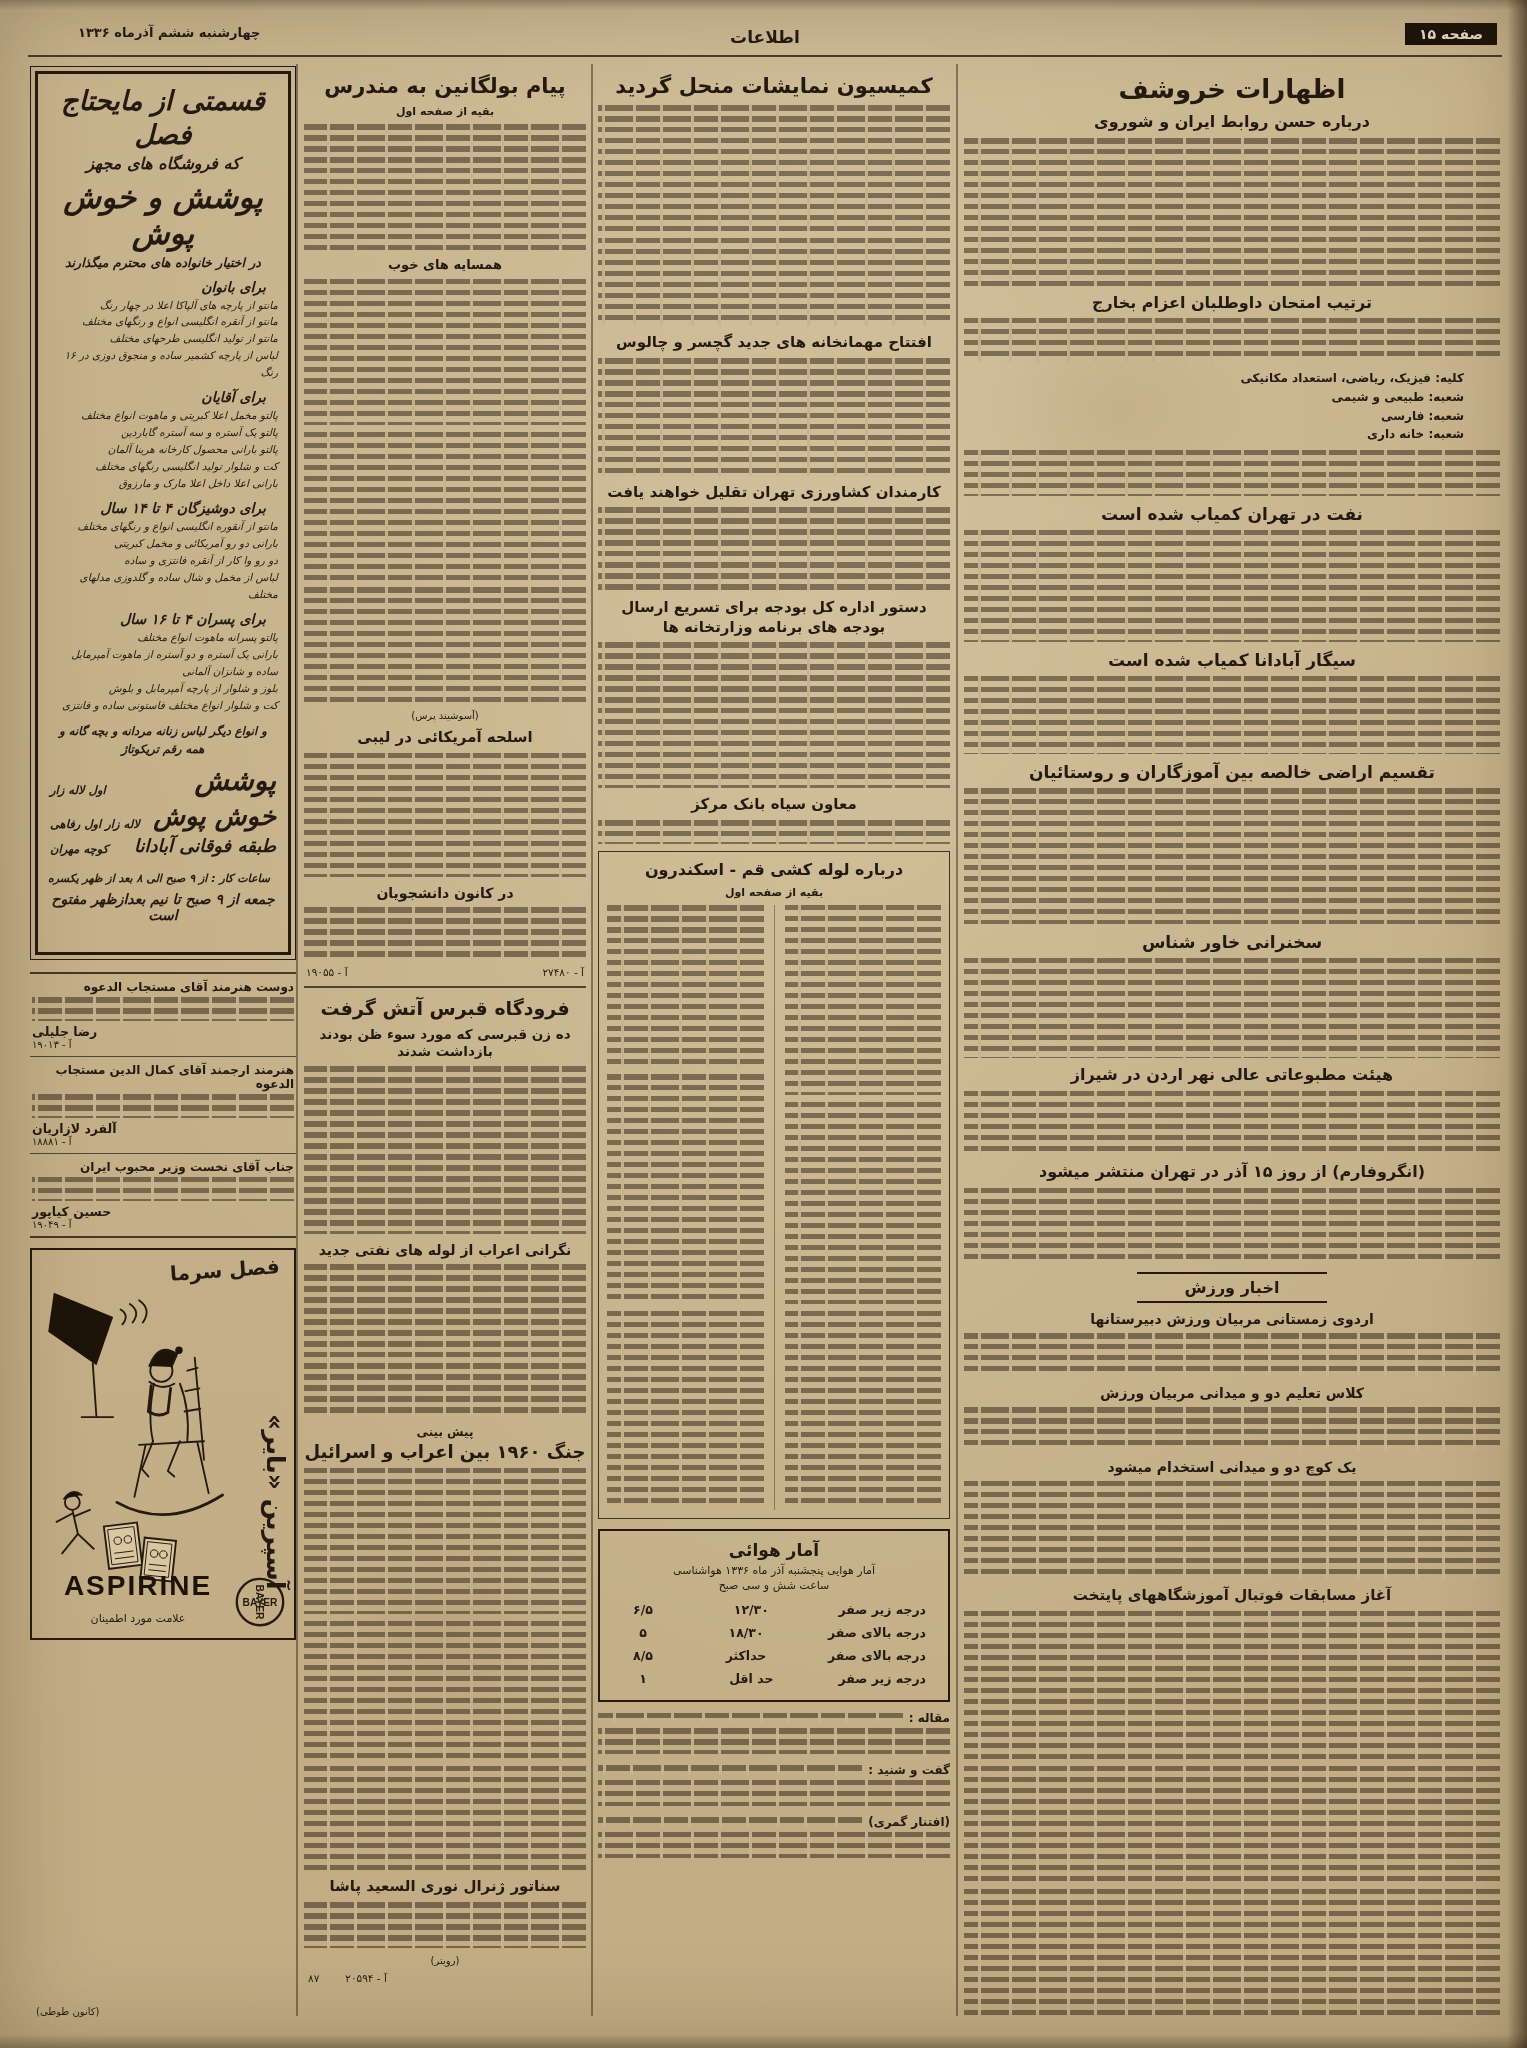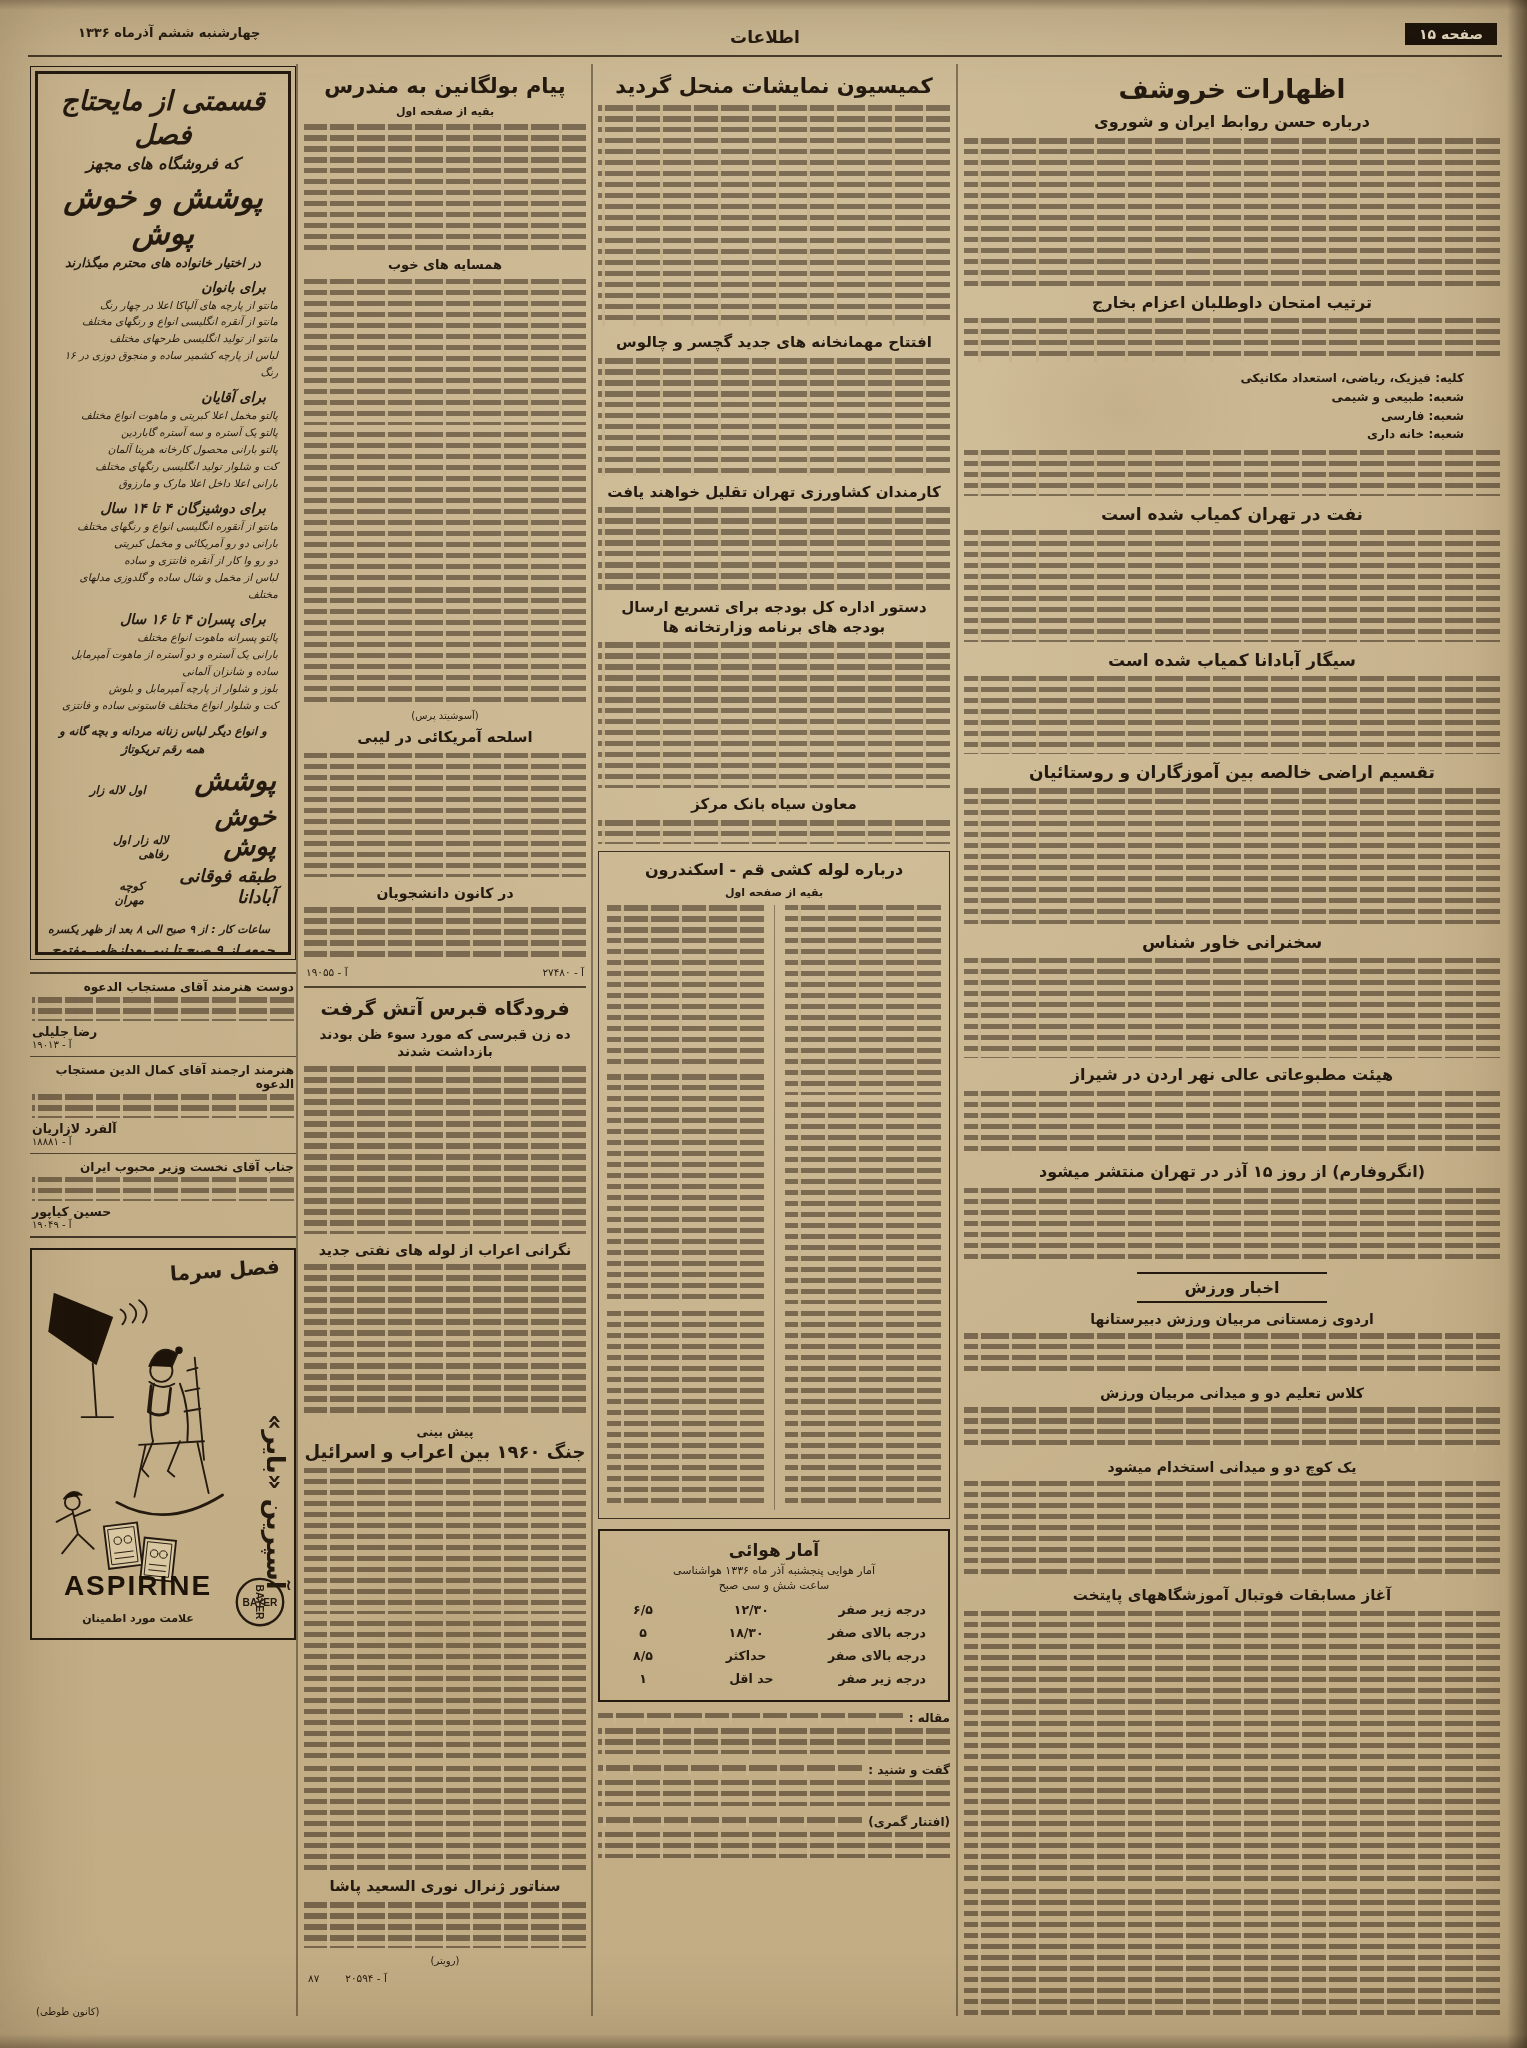--- a/index.html
+++ b/index.html
@@ -67,38 +67,38 @@
   .frame-in{border:3px solid #241a10;height:100%;padding:10px 10px 22px;overflow:hidden;font-style:italic;}
   .sa-l1{font-size:27px;font-weight:bold;text-align:center;line-height:1.25;}
   .sa-l2{font-size:16px;font-weight:bold;text-align:center;margin-top:2px;}
   .sa-l3{font-size:31px;font-weight:bold;text-align:center;margin-top:6px;}
   .sa-l4{font-size:12.5px;font-weight:bold;text-align:center;margin-top:4px;}
   .sa-sec{font-size:14px;font-weight:bold;text-align:right;margin:9px 12px 2px 0;}
   .itm{font-size:10.5px;line-height:1.6;text-align:right;}
   .sa-band{font-size:11.5px;font-weight:bold;text-align:center;margin:10px 0 6px;line-height:1.5;}
   .sa-row{display:flex;justify-content:space-between;align-items:flex-end;margin:4px 2px;}
   .sa-brand{font-weight:bold;}
-  .sa-addr{font-size:11.5px;font-weight:bold;margin-left:40px;}
+  .sa-addr{font-size:11.5px;font-weight:bold;}
   .sa-hours{font-size:11px;font-weight:bold;text-align:left;margin-top:16px;}
   .sa-hours2{font-size:14px;font-weight:bold;text-align:center;margin-top:6px;}
   
   .cls{margin-top:12px;border-top:2px solid rgba(36,26,16,.8);border-bottom:2px solid rgba(36,26,16,.8);}
   .cl{padding:6px 2px;}
   .cl + .cl{border-top:1.5px solid rgba(36,26,16,.7);}
   .cl-title{font-size:12px;font-weight:bold;text-align:right;margin-bottom:3px;}
   .cl .gk{height:24px;margin-bottom:3px;}
   .cl-name{font-size:12.5px;font-weight:bold;text-align:left;}
   .cl-ref{font-size:10px;text-align:left;}
   
   .asp{position:relative;border:2.5px solid #241a10;height:392px;margin-top:10px;}
   .asp-season{position:absolute;top:8px;right:14px;font-size:20px;font-weight:bold;transform:rotate(-4deg);}
   .asp-ill{position:absolute;left:2px;top:28px;width:200px;height:306px;}
   .asp-fa{position:absolute;right:4px;top:64px;height:276px;writing-mode:vertical-rl;font-size:25px;font-weight:bold;letter-spacing:5px;}
   .asp-en{position:absolute;left:6px;bottom:36px;width:200px;text-align:center;font-family:"Liberation Sans",sans-serif;font-weight:bold;font-size:28px;letter-spacing:2px;color:#1d1309;}
-  .asp-tag{position:absolute;left:6px;bottom:13px;width:200px;text-align:center;font-size:11px;font-weight:bold;}
+  .asp-tag{position:absolute;left:6px;bottom:13px;width:200px;text-align:center;font-size:11px;font-weight:normal;}
   .asp-bayer{position:absolute;right:8px;bottom:10px;width:52px;height:52px;}
   .corner-note{position:absolute;left:36px;top:2006px;font-size:10px;}
   .stain{position:absolute;pointer-events:none;background:radial-gradient(ellipse, rgba(120,90,50,.10), rgba(0,0,0,0) 70%);}
 </style>
 </head>
 <body>
 
 <div class="page">
 
   <div class="hdr-date">چهارشنبه ششم آذرماه ۱۳۳۶</div>

